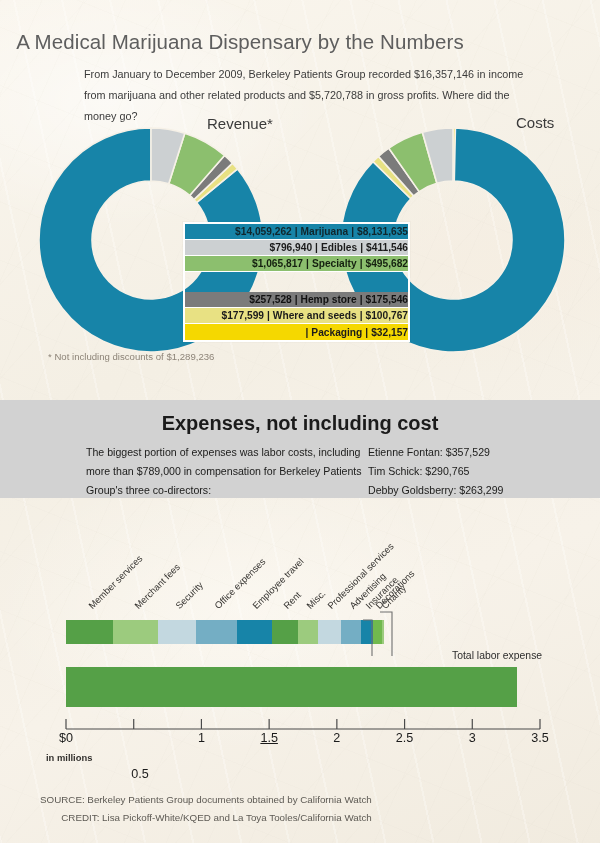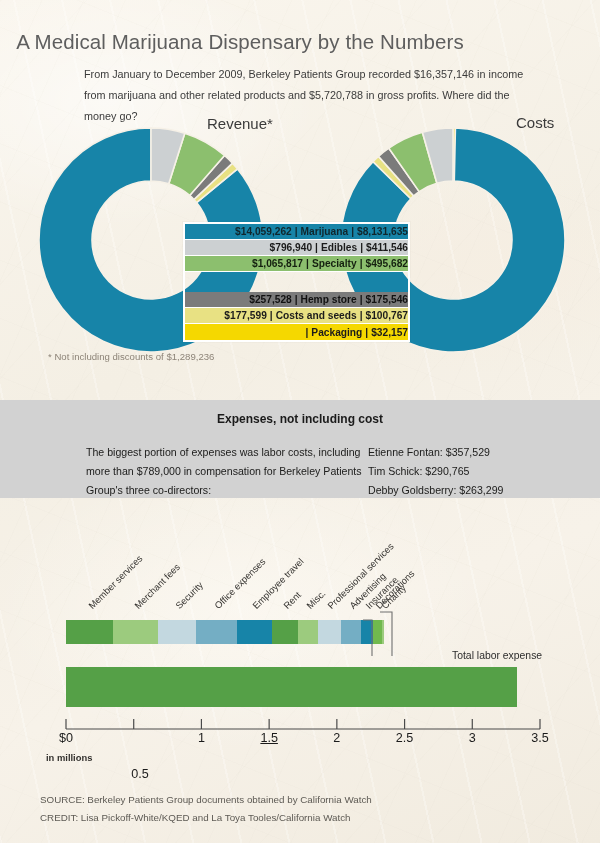--- a/index.html
+++ b/index.html
@@ -62,21 +62,21 @@
     position: absolute; top: 351px; left: 48px;
     font-size: 9.6px; color: #8d8478;
   }
 
   .band {
     position: absolute; top: 400px; left: 0; width: 600px; height: 98px;
     background: #d2d2d2;
   }
   .band-title {
     position: absolute; top: 412px; left: 0; width: 600px; text-align: center;
-    font-size: 12px; color: #1b1b1b; font-weight: bold;
+    font-size: 20px; color: #1b1b1b; font-weight: bold;
   }
   .band-left {
     position: absolute; top: 443px; left: 86px; width: 282px;
     font-size: 10.6px; color: #20201f; line-height: 1.78;
   }
   .band-right {
     position: absolute; top: 443px; left: 368px; width: 210px;
     font-size: 10.6px; color: #20201f; line-height: 1.78;
   }
 
@@ -96,21 +96,21 @@
 
   .leader { position: absolute; stroke: #6f6f6f; fill: none; stroke-width: 1.1px; }
 
   .axis { position: absolute; top: 717px; left: 0; width: 600px; height: 50px; }
   .tick-label {
     position: absolute; top: 16px; font-size: 12.6px; color: #1b1b1b; transform: translateX(-50%);
   }
   .in-millions { position: absolute; top: 752px; left: 46px; font-size: 9.4px; color: #33312e; font-weight: bold;}
 
   .source {
-    position: absolute; top: 791px; left: 40px; font-size: 9.8px; color: #5d5a54; line-height: 1.85;
+    position: absolute; top: 791px; left: 40px; font-size: 9.8px; color: #5d5a54; line-height: 1.85; text-align: right;
   }
 </style>
 </head>
 <body>
 
 <div id="page">
 
   <div class="title">A Medical Marijuana Dispensary by the Numbers</div>
   <div class="lede">From January to December 2009, Berkeley Patients Group recorded $16,357,146 in income from marijuana and other related products and $5,720,788 in gross profits.  Where did the money go?</div>
 
@@ -169,21 +169,21 @@
       <div class="legend-row" style="background: rgb(123, 123, 123); color: rgb(17, 17, 17); margin-top: 20px;">
         <span class="amt">$257,528</span>
         <span class="sep">|</span>
         <span>Hemp store</span>
         <span class="sep">|</span>
         <span class="amt">$175,546</span>
       </div>
       <div class="legend-row" style="background: rgb(232, 225, 131); color: rgb(27, 27, 27);">
         <span class="amt">$177,599</span>
         <span class="sep">|</span>
-        <span>Costs and seeds</span>
+        <span>Where and seeds</span>
         <span class="sep">|</span>
         <span class="amt">$100,767</span>
       </div>
       <div class="legend-row" style="background: rgb(245, 216, 0); color: rgb(27, 27, 27);">
         <span class="sep">|</span>
         <span>Packaging</span>
         <span class="sep">|</span>
         <span class="amt">$32,157</span>
       </div>
     </div>

